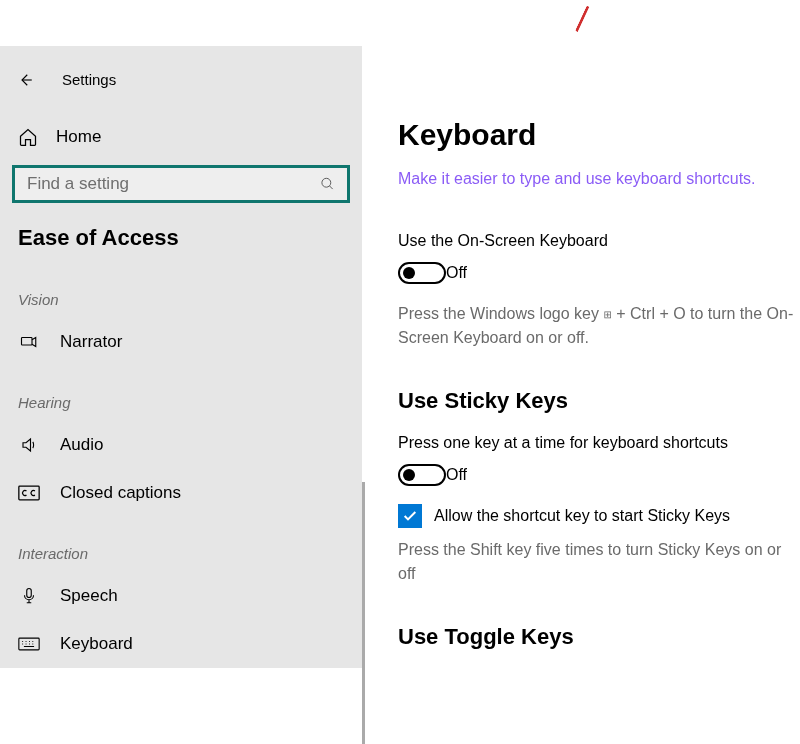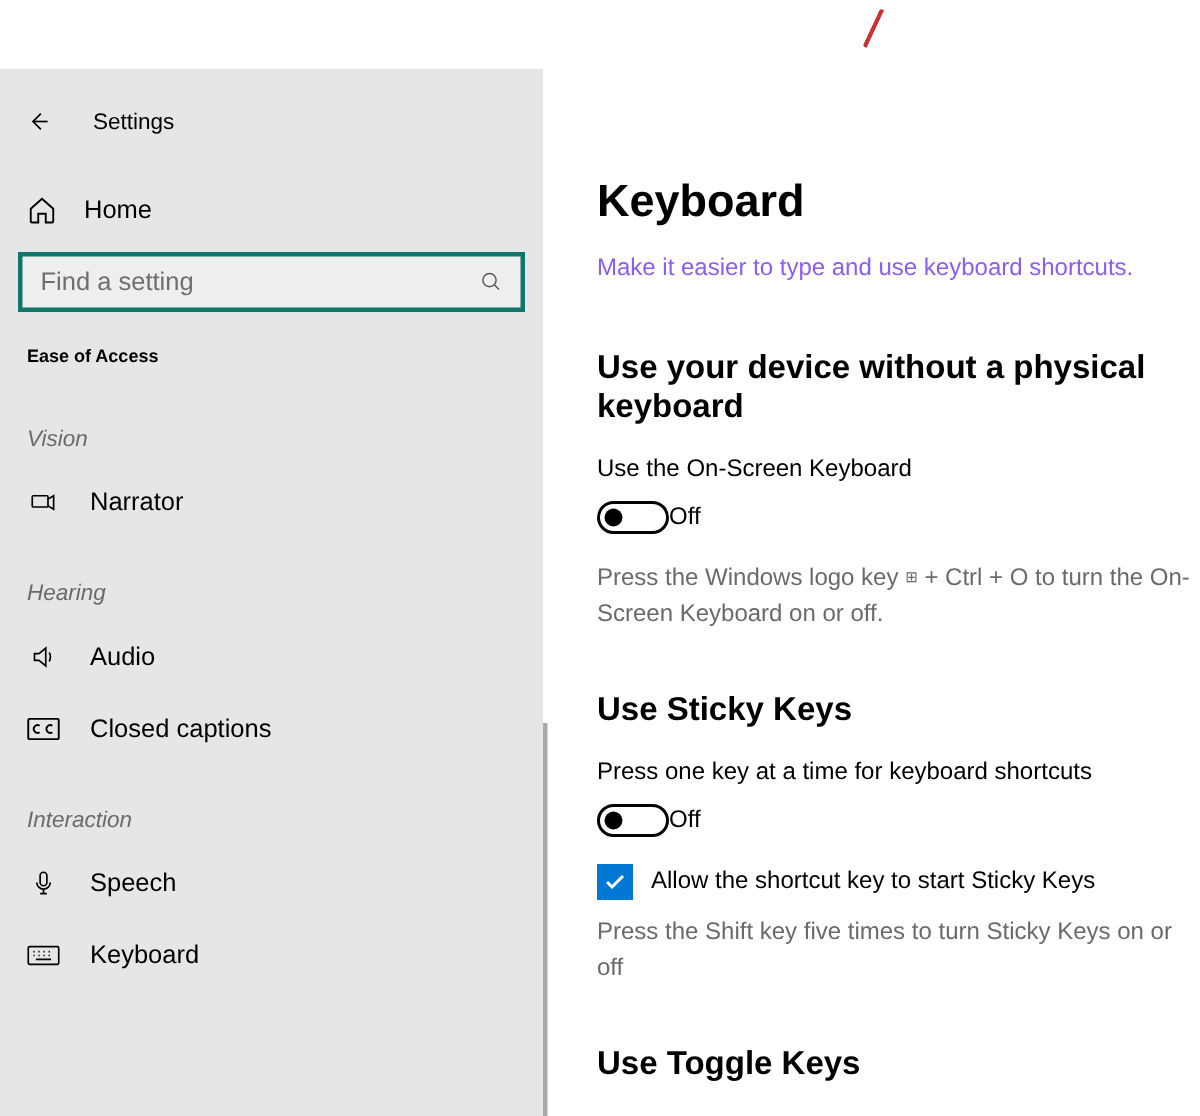--- a/index.html
+++ b/index.html
@@ -9,21 +9,21 @@
   position: absolute;
   top: 8px; left: 580px; width: 18px; height: 28px;
   border-left: 3px solid #d02f2f; border-radius: 2px;
   transform: rotate(25deg);
 }
 
 .app { display: flex; width: 100%; height: 100%; margin-top: 46px; }
 
 
 .sidebar {
-  width: 362px; height: 698px; background: #e6e6e6;
+  width: 362px; height: 622px; background: #e6e6e6;
   padding-top: 14px; position: relative;
   display: flex; flex-direction: column;
 }
 .titlebar { display: flex; align-items: center; height: 42px; padding-left: 16px; gap: 28px; }
 .back-arrow { width: 18px; height: 18px; color: #000; cursor: pointer; }
 .app-title { font-size: 15px; color: #000; }
 
 .home-row { display: flex; align-items: center; gap: 18px; padding: 12px 18px; margin-top: 16px; cursor: pointer; }
 .home-row .icon { width: 20px; height: 20px; color: #000; }
 .home-row span { font-size: 17px; }
@@ -34,21 +34,21 @@
   margin: 6px 12px 0 12px; height: 40px; padding: 0 12px;
   cursor: text;
 }
 .search-box input {
   border: none; background: transparent; outline: none;
   font-size: 17px; color: #666; width: 100%;
 }
 .search-box input::placeholder { color: #6f6f6f; }
 .search-icon { width: 16px; height: 16px; color: #555; }
 
-.section-title { font-size: 12px; font-weight: 600; padding: 22px 2px 12px 18px; }
+.section-title { font-size: 22px; font-weight: 600; padding: 22px 2px 12px 18px; }
 .group-label { font-size: 15px; color: #6a6a6a; padding: 28px 26px 10px 18px; font-style: italic; }
 
 .nav-item {
   display: flex; align-items: center; gap: 20px;
   padding: 14px 18px; cursor: pointer; font-size: 17px; color: #000;
 }
 .nav-item .icon { width: 22px; height: 18px; color: #000; flex-shrink: 0; }
 
 
 .main {
@@ -160,21 +160,20 @@
       <span>Keyboard</span>
     </div>
   </div>
 
   <div class="main">
     <div class="scroll-indicator"></div>
 
     <div class="page-title">Keyboard</div>
     <div class="page-subtitle">Make it easier to type and use keyboard shortcuts.</div>
 
-    <div class="subheading">Use your device without a physical keyboard</div>
     <div class="setting-label">Use the On-Screen Keyboard</div>
     <div class="toggle-row">
       <div class="toggle"></div>
       <span class="toggle-state">Off</span>
     </div>
     <div class="help-text"><span>Press the Windows logo key </span><span class="win-glyph">⊞</span><span> + Ctrl + O to turn the On-Screen Keyboard on or off.</span></div>
 
     <div class="subheading">Use Sticky Keys</div>
     <div class="setting-label">Press one key at a time for keyboard shortcuts</div>
     <div class="toggle-row">

